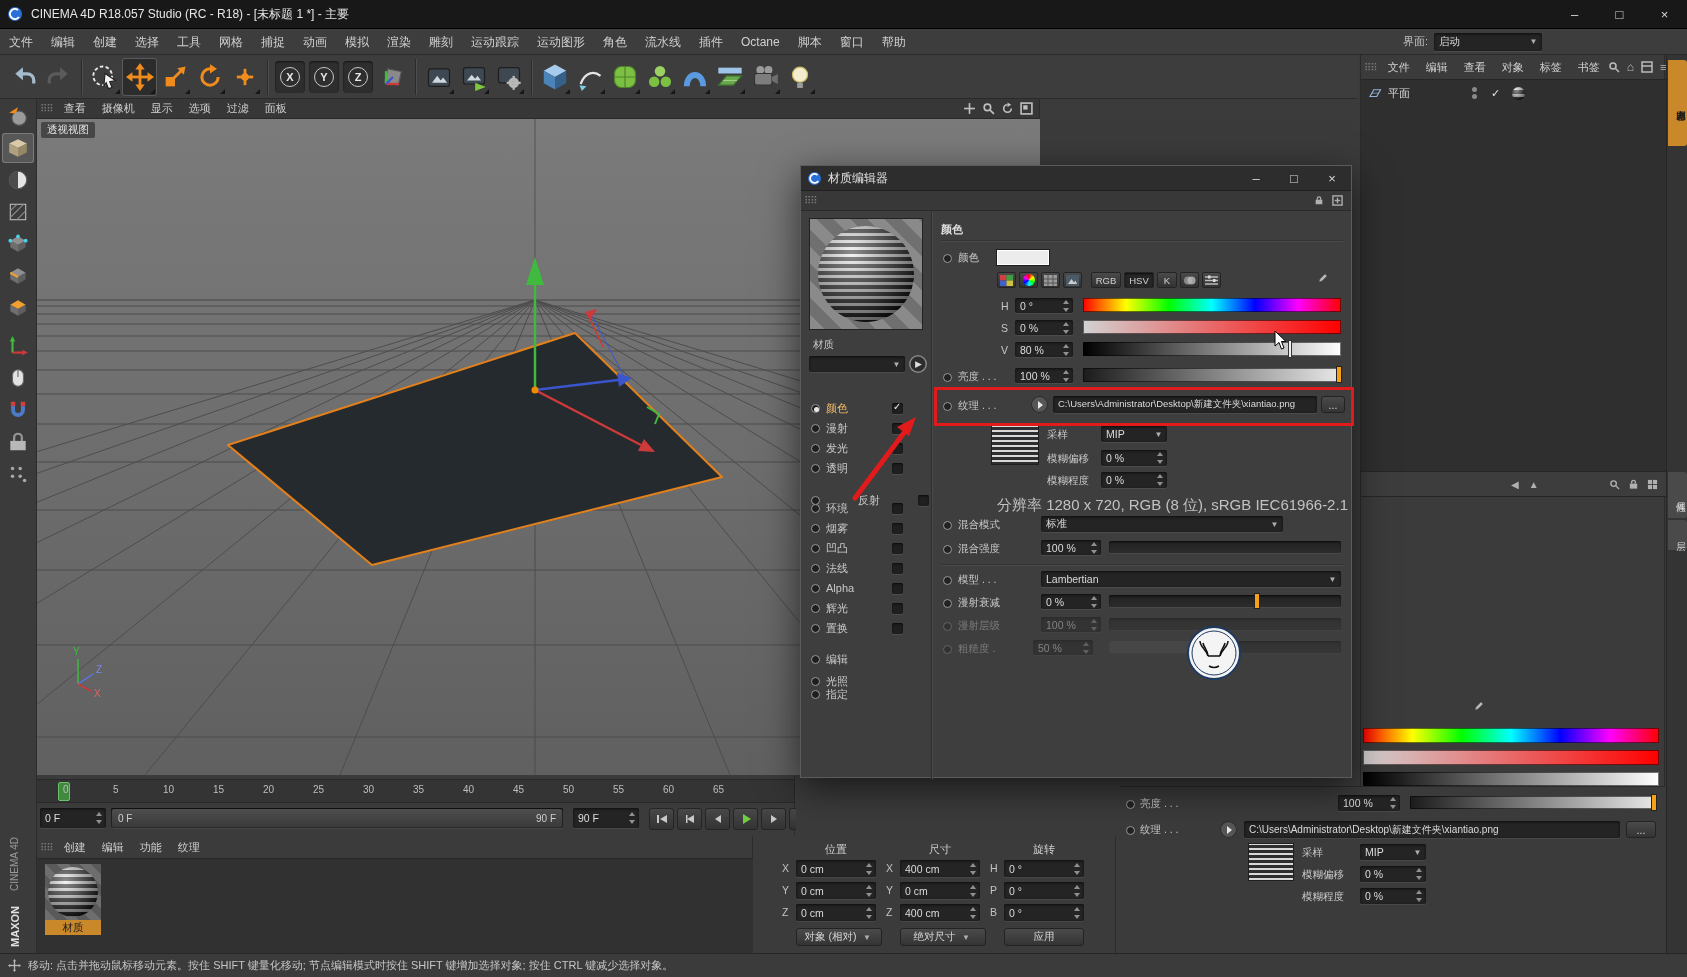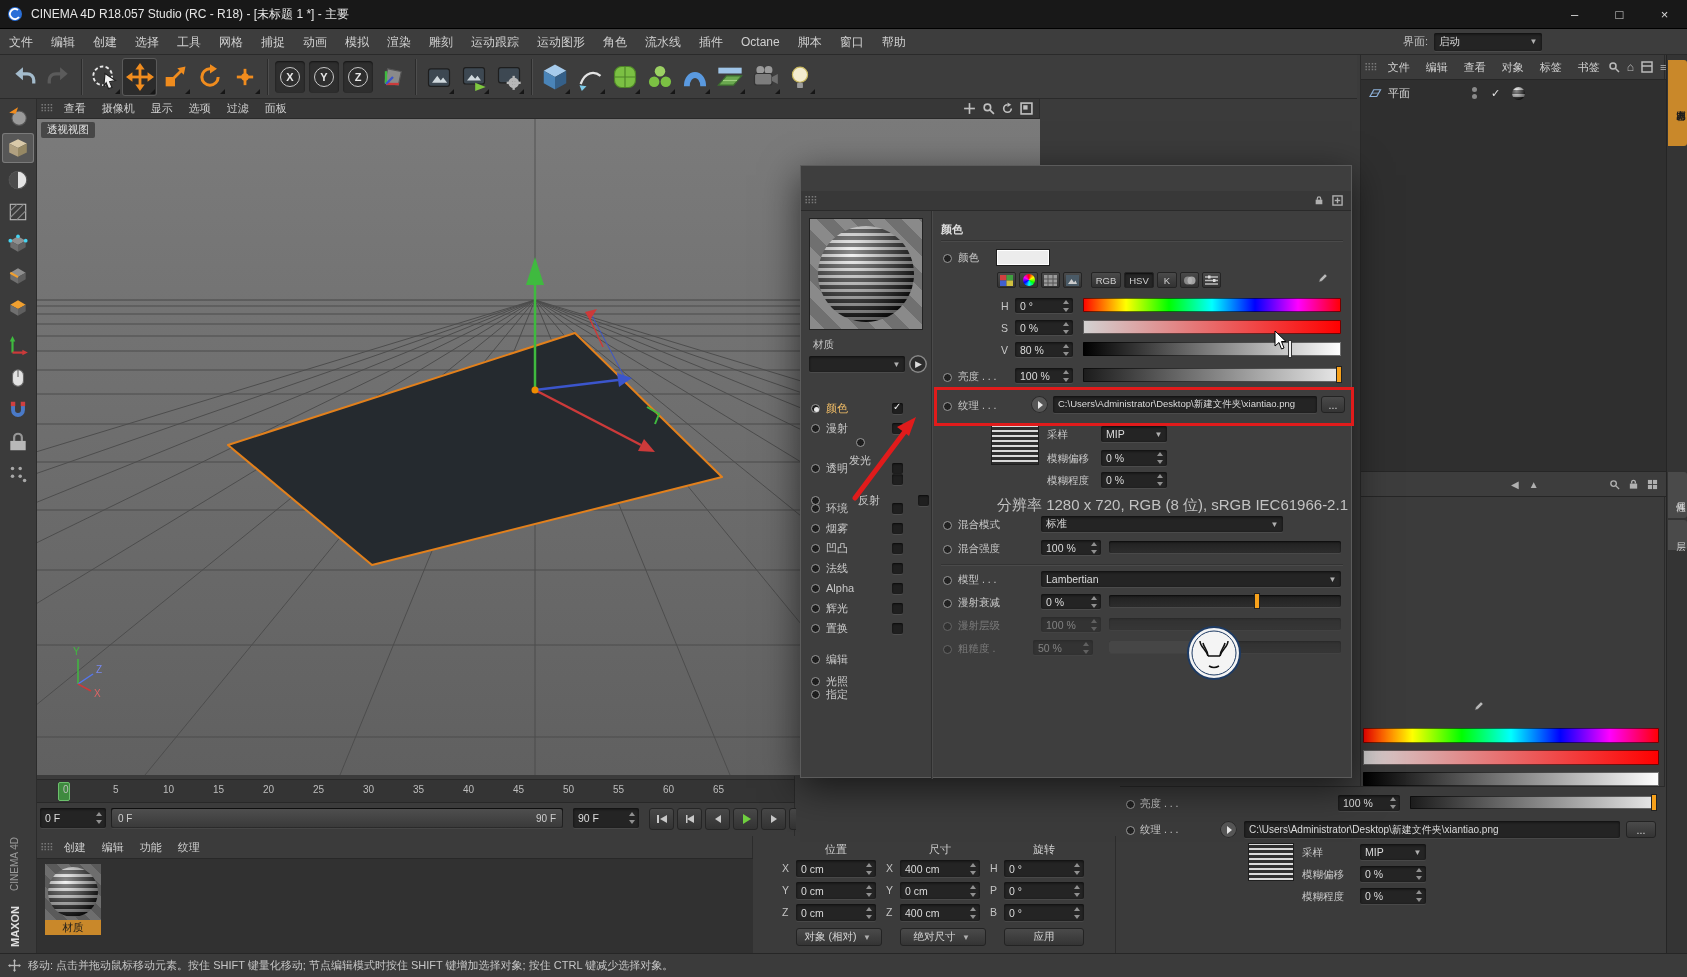--- a/index.html
+++ b/index.html
@@ -783,20 +783,32 @@
           <polygon points="12,0 9,4 15,4"></polygon>
           <polygon points="12,24 9,20 15,20"></polygon>
           <polygon points="0,12 4,9 4,15"></polygon>
           <polygon points="24,12 20,9 20,15"></polygon>
         </g>
       </svg>
     <span>移动: 点击并拖动鼠标移动元素。按住 SHIFT 键量化移动; 节点编辑模式时按住 SHIFT 键增加选择对象; 按住 CTRL 键减少选择对象。</span>
   </div>
 
   <div class="dialog">
+    <div class="dlg-title">
+      <svg width="15" height="15" style="margin-left:6px">
+          <circle cx="7.5" cy="7.5" r="6.5" fill="#2a6fd8"></circle>
+          <path d="M10.5 4a4.5 4.5 0 1 0 .8 6" stroke="#fff" stroke-width="1.8" fill="none"></path>
+        </svg>
+      <span class="ttl">材质编辑器</span>
+      <span style="margin-left:auto;display:flex">
+        <span class="dbtn wmin"></span>
+        <span class="dbtn wmax"></span>
+        <span class="dbtn wclose"></span>
+      </span>
+    </div>
     <div class="dlg-tools">
       <span class="grip"></span>
       <span style="margin-left:auto;display:flex;gap:8px;margin-right:8px;align-items:center">
         <svg width="10" height="11" viewBox="0 0 24 24">
             <rect x="4" y="10" width="16" height="11" fill="#b0b0b0"></rect>
             <path d="M8 10V7a4 4 0 0 1 8 0v3" stroke="#b0b0b0" stroke-width="3" fill="none"></path>
           </svg>
         <svg width="11" height="11" viewBox="0 0 24 24">
             <rect x="2" y="2" width="20" height="20" fill="none" stroke="#b0b0b0" stroke-width="3"></rect>
             <line x1="12" y1="6" x2="12" y2="18" stroke="#b0b0b0" stroke-width="3"></line>
@@ -822,21 +834,21 @@
         <div class="ch-row abs" style="left: 0px; top: 0px;">
           <span class="radio on"></span>
           <span class="ch-label sel">颜色</span>
           <span class="chk on"></span>
         </div>
         <div class="ch-row abs" style="left: 0px; top: 20px;">
           <span class="radio"></span>
           <span class="ch-label">漫射</span>
           <span class="chk"></span>
         </div>
-        <div class="ch-row abs" style="left: 0px; top: 40px; flex-direction: column;">
+        <div class="ch-row abs" style="left: 0px; top: 40px;">
           <span class="radio"></span>
           <span class="ch-label">发光</span>
           <span class="chk"></span>
         </div>
         <div class="ch-row abs" style="left: 0px; top: 60px;">
           <span class="radio"></span>
           <span class="ch-label">透明</span>
           <span class="chk"></span>
         </div>
         <div class="ch-row abs" style="left: 0px; top: 92px; gap: 38px;">

